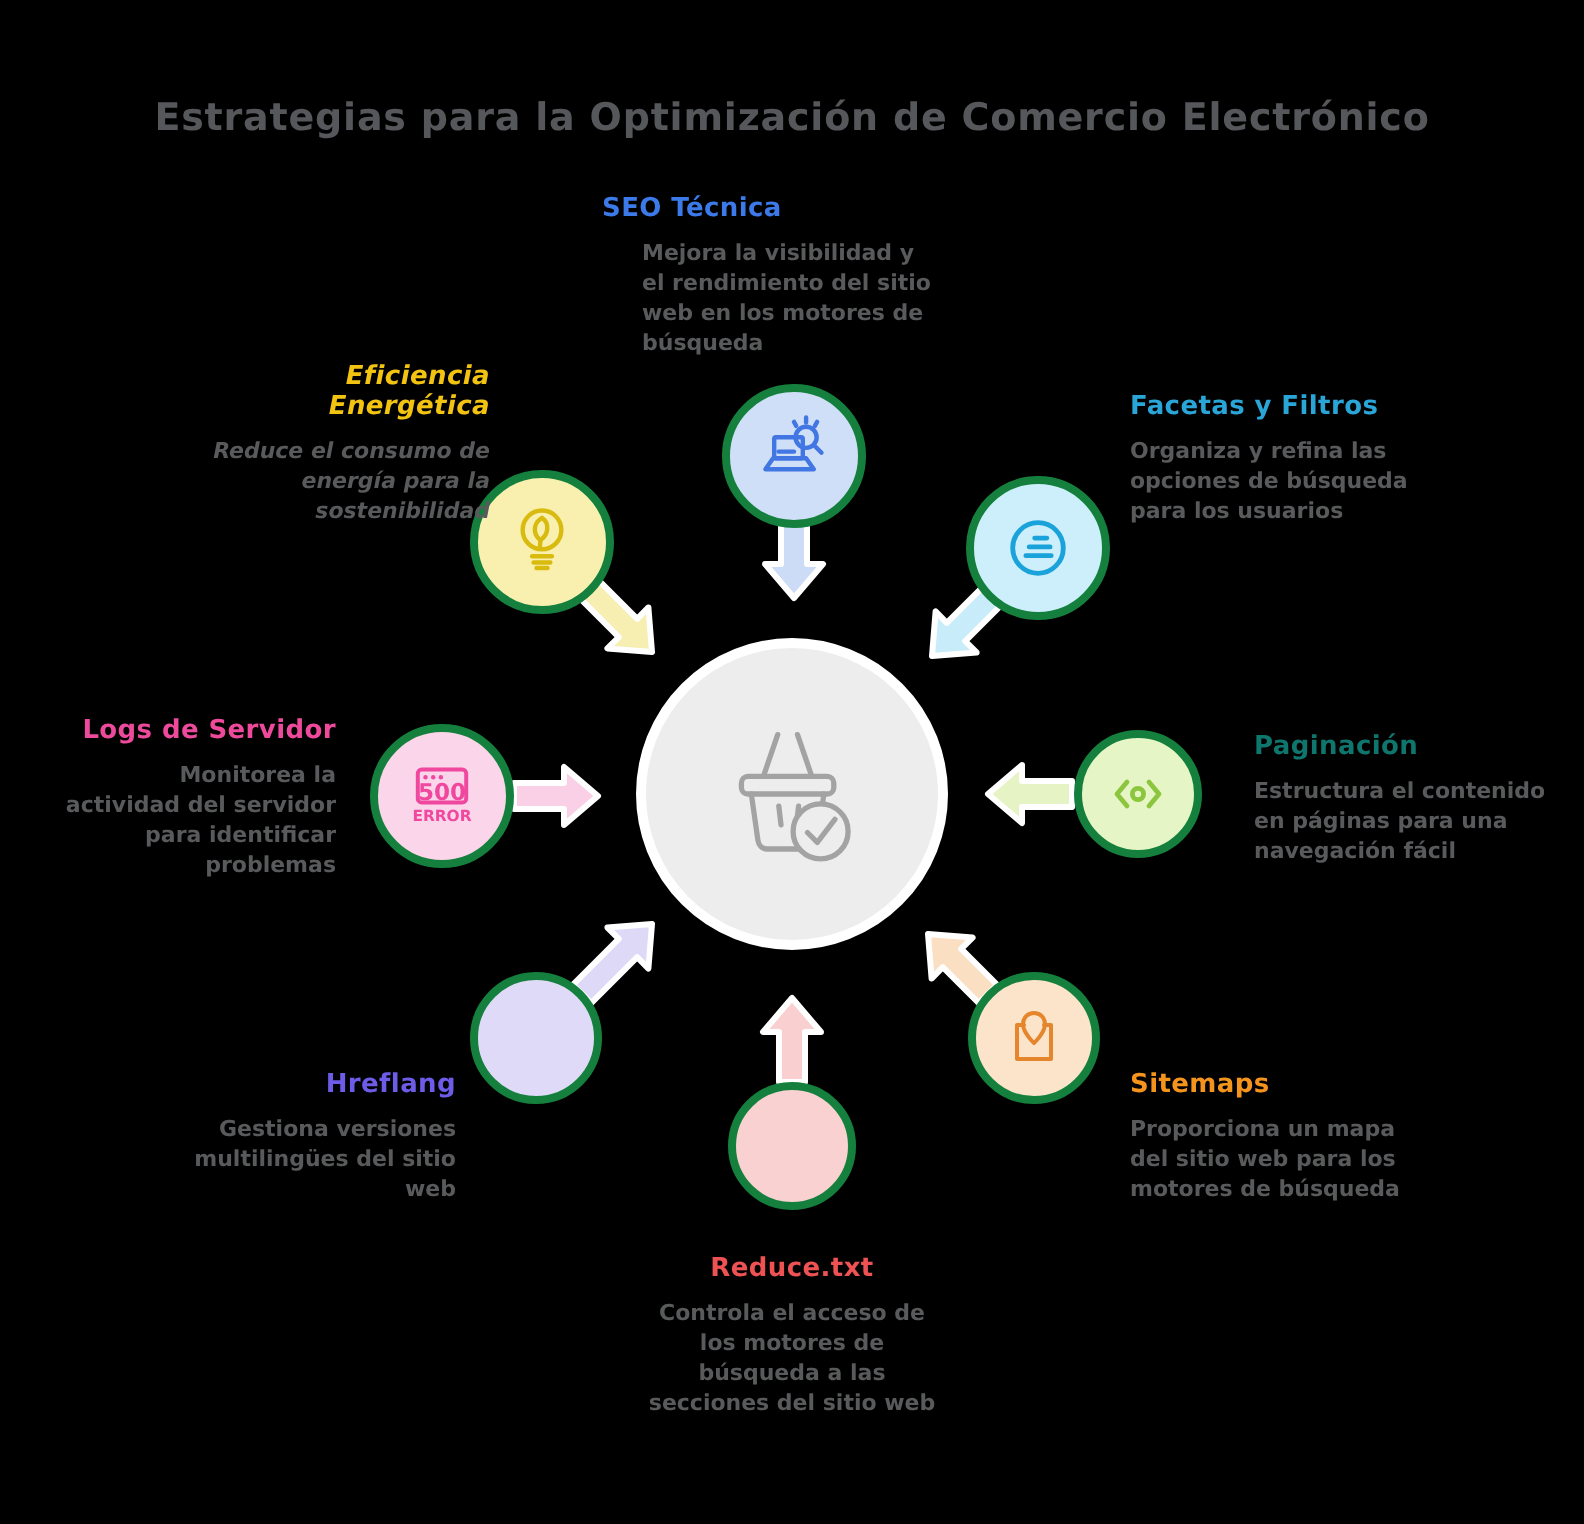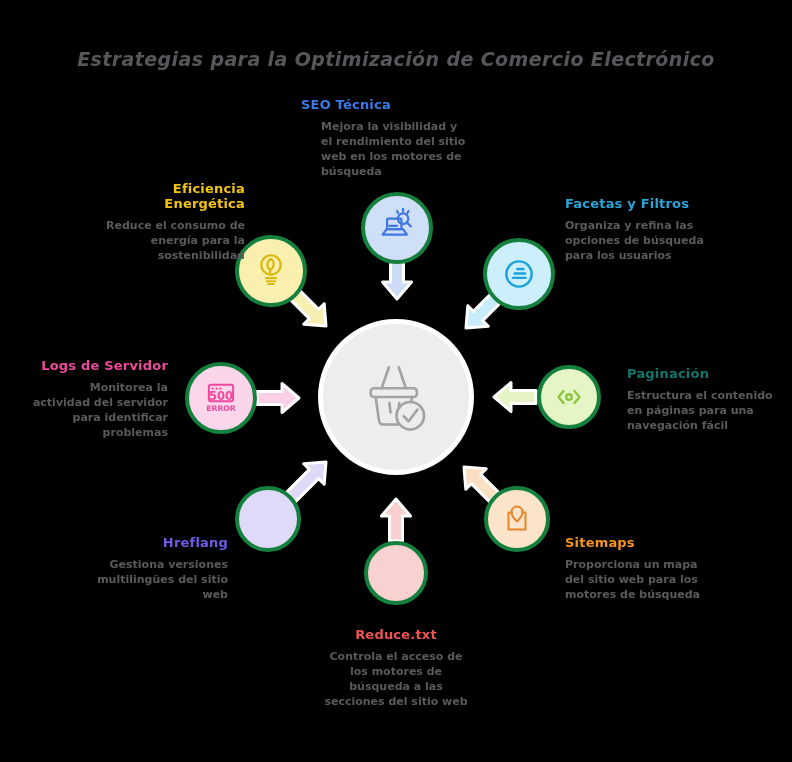--- a/index.html
+++ b/index.html
@@ -2,21 +2,21 @@
 <html><head>
 <meta charset="utf-8">
 <style>
   html,body { margin:0; padding:0; background:#000; }
   .canvas {
     position:relative; width:792px; height:762px; background:#000;
     font-family:"DejaVu Sans", sans-serif; overflow:hidden;
   }
   .title {
     position:absolute; top:48px; left:0; width:100%;
-    text-align:center; font-size:19px; font-weight:bold; letter-spacing:.4px;font-style:italic;
+    text-align:center; font-size:19px; font-weight:bold; letter-spacing:.4px;
   }
   .arrows { position:absolute; left:0; top:0; }
   .bubble {
     position:absolute; border-radius:50%; border:4px solid #15803d;
     box-sizing:border-box; display:flex; align-items:center; justify-content:center;
   }
   .b-seo        { left:361px; top:192px; width:72px; height:72px; }
   .b-facetas    { left:483px; top:238px; width:72px; height:72px; }
   .b-paginacion { left:537px; top:365px; width:64px; height:64px; }
   .b-sitemaps   { left:484px; top:486px; width:66px; height:66px; }
@@ -36,21 +36,21 @@
   .tb .nlabel { font-size:13px; font-weight:bold; margin:0 0 8px 0; letter-spacing:.2px; }
   .tb .ndesc  { font-size:11px; font-weight:bold; line-height:1.35; color:#595a5c; margin:0; }
   .tb-seo        { left:301px; top:97px;  width:190px; text-align:left; }
   .tb-seo .ndesc { max-width:150px; margin:0 auto; }
   .tb-facetas    { left:565px; top:196px; width:168px; text-align:left; }
   .tb-paginacion { left:627px; top:366px; width:155px; text-align:left; }
   .tb-sitemaps   { left:565px; top:535px; width:152px; text-align:left; }
   .tb-robots     { left:321px; top:627px; width:150px; text-align:center; }
   .tb-hreflang   { left:78px;  top:535px; width:150px; text-align:right; }
   .tb-logs       { left:30px;  top:358px; width:138px; text-align:right; }
-  .tb-eficiencia { left:95px;  top:181px; width:150px; text-align:right; }
+  .tb-eficiencia { left:95px;  top:181px; width:150px; text-align:right;font-style:italic; }
   .tb-eficiencia .nlabel { max-width:105px; margin-left:auto; margin-bottom:8px; }
   svg text { font-family:"DejaVu Sans", sans-serif; }
 </style>
 </head>
 <body>
 
 <div class="canvas">
 
   <div class="title" style="color: rgb(86, 87, 91);">Estrategias para la Optimización de Comercio Electrónico</div>
 

